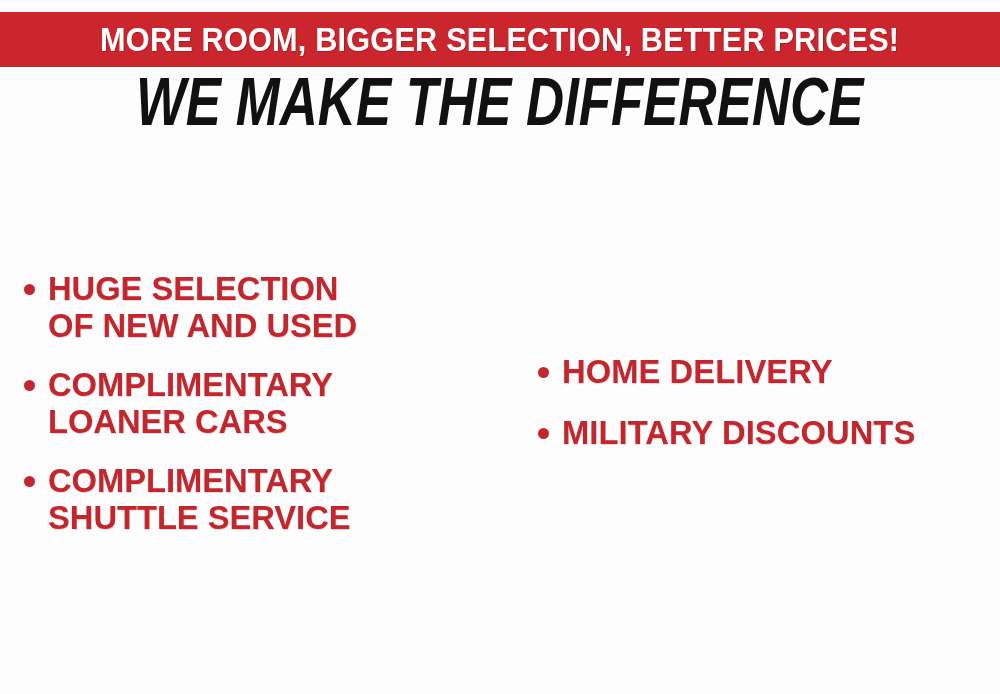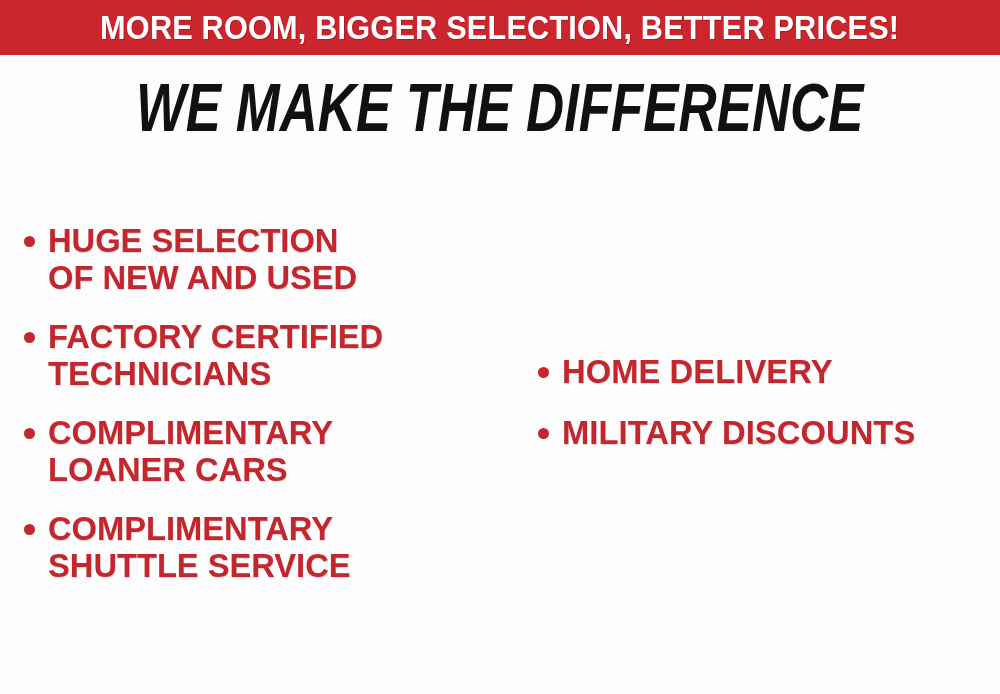--- a/index.html
+++ b/index.html
@@ -18,21 +18,21 @@
     position: relative;
     width: 1000px;
     height: 694px;
     background: #fdfdfd;
   }
 
   
   .banner {
     position: absolute;
     left: 0;
-    top: 0;
+    top: 12px;
     width: 1000px;
     height: 55px;
     background: #cb262d;
     display: flex;
     align-items: center;
     justify-content: center;
     overflow: hidden;
   }
   .banner-text {
     color: #ffffff;
@@ -48,21 +48,21 @@
   }
 
   
   .headline-wrap {
     position: absolute;
     left: 0;
     top: 68px;
     width: 1000px;
     height: 72px;
     display: flex;
-    align-items: flex-end;
+    align-items: flex-start;
     justify-content: center;
   }
   .headline {
     color: #111111;
     font-family: "Liberation Sans", sans-serif;
     font-weight: bold;
     font-style: italic;
     font-size: 66px;
     line-height: 66px;
     letter-spacing: 0px;
@@ -149,25 +149,20 @@
 
     <div class="col col-left">
 
       <div class="item">
         <span class="bullet"></span>
         <span class="item-text">HUGE SELECTION
 OF NEW AND USED</span>
       </div>
 
 
-      <div class="item">
-        <span class="bullet"></span>
-        <span class="item-text">FACTORY CERTIFIED
-TECHNICIANS</span>
-      </div>
 
       <div class="item">
         <span class="bullet"></span>
         <span class="item-text">COMPLIMENTARY
 LOANER CARS</span>
       </div>
 
       <div class="item">
         <span class="bullet"></span>
         <span class="item-text">COMPLIMENTARY

